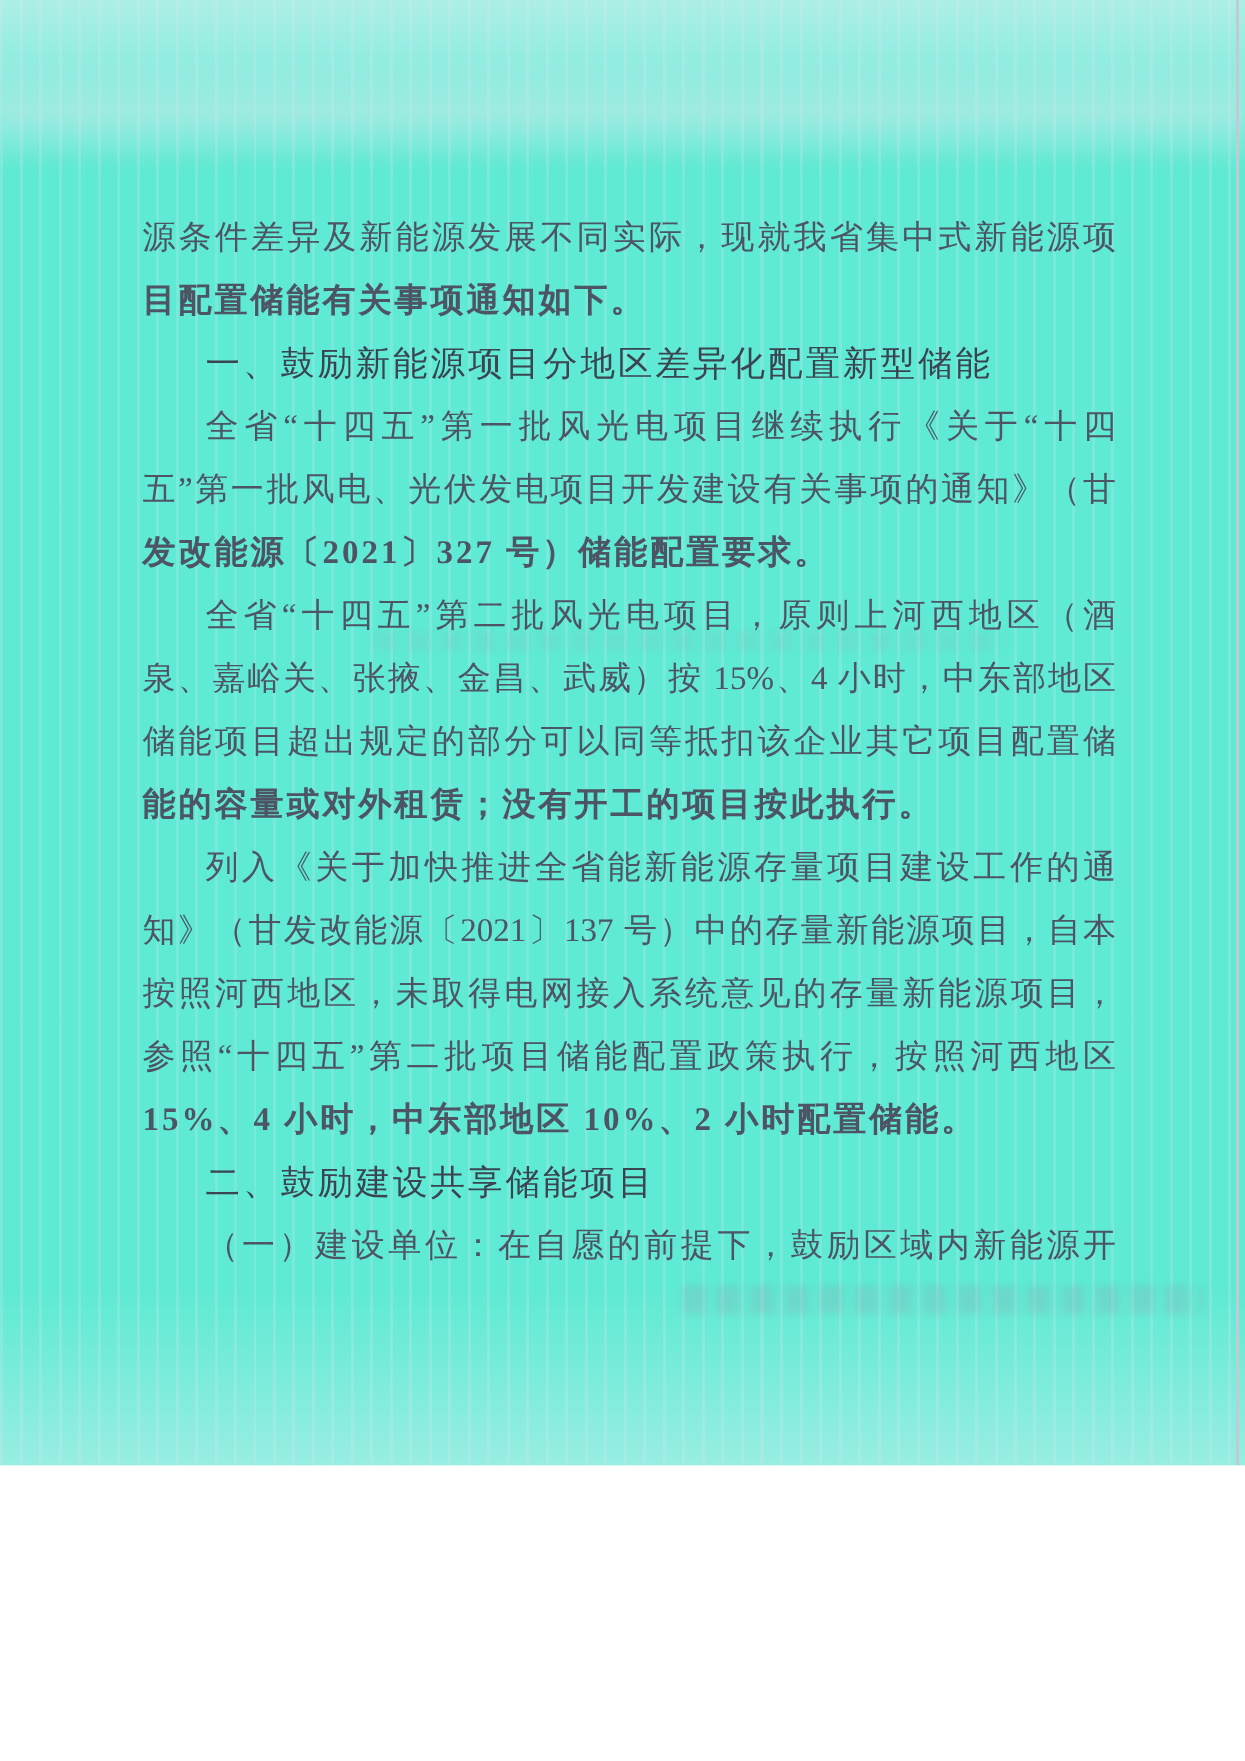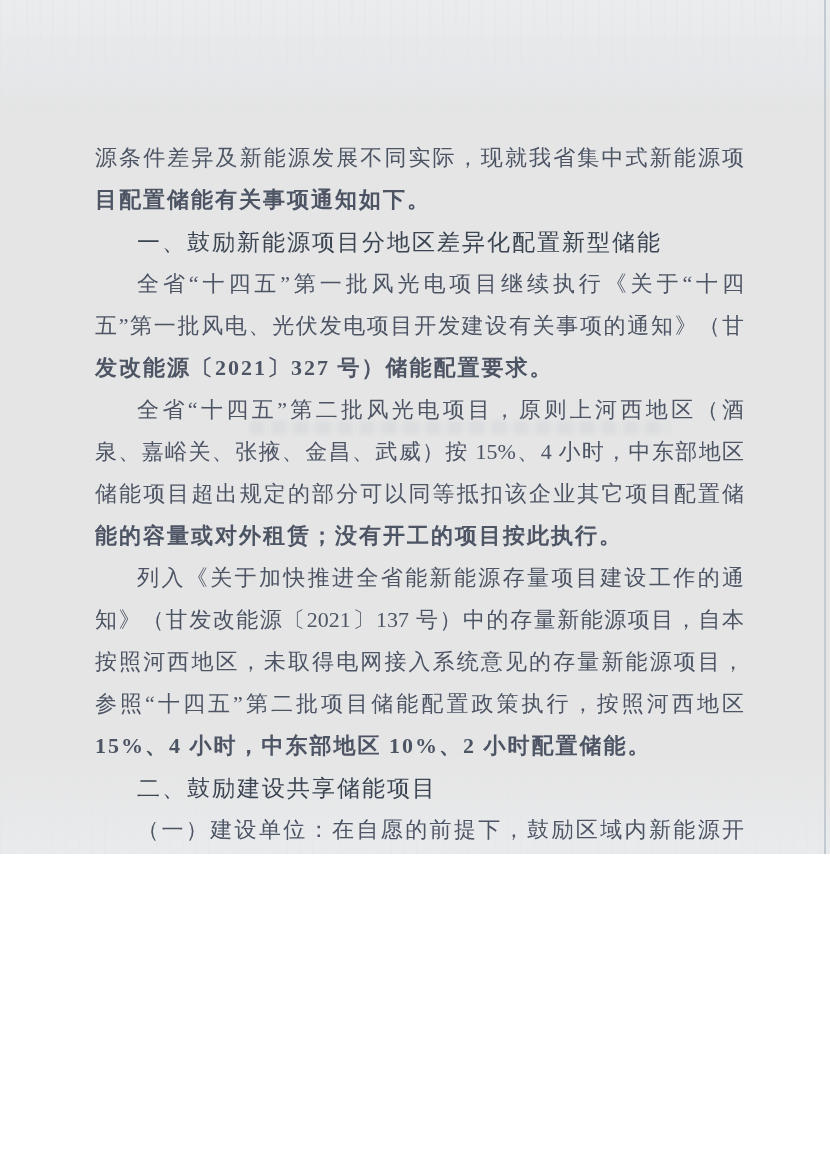--- a/index.html
+++ b/index.html
@@ -4,22 +4,22 @@
 <style>
   html, body {
     margin: 0;
     padding: 0;
     background: #ffffff;
     font-family: "Liberation Serif", "DejaVu Serif", serif;
   }
   .page {
     position: relative;
     width: 830px;
-    height: 854px;
-    background: #e5e5e5;
+    height: 977px;
+    background: #5eead4;
     overflow: hidden;
   }
   
   .texture {
     position: absolute;
     inset: 0;
     background:
       repeating-linear-gradient(90deg,
         rgba(222,229,236,0.22) 0px, rgba(222,229,236,0.22) 2px,
         rgba(255,255,255,0) 2px, rgba(255,255,255,0) 13px),

